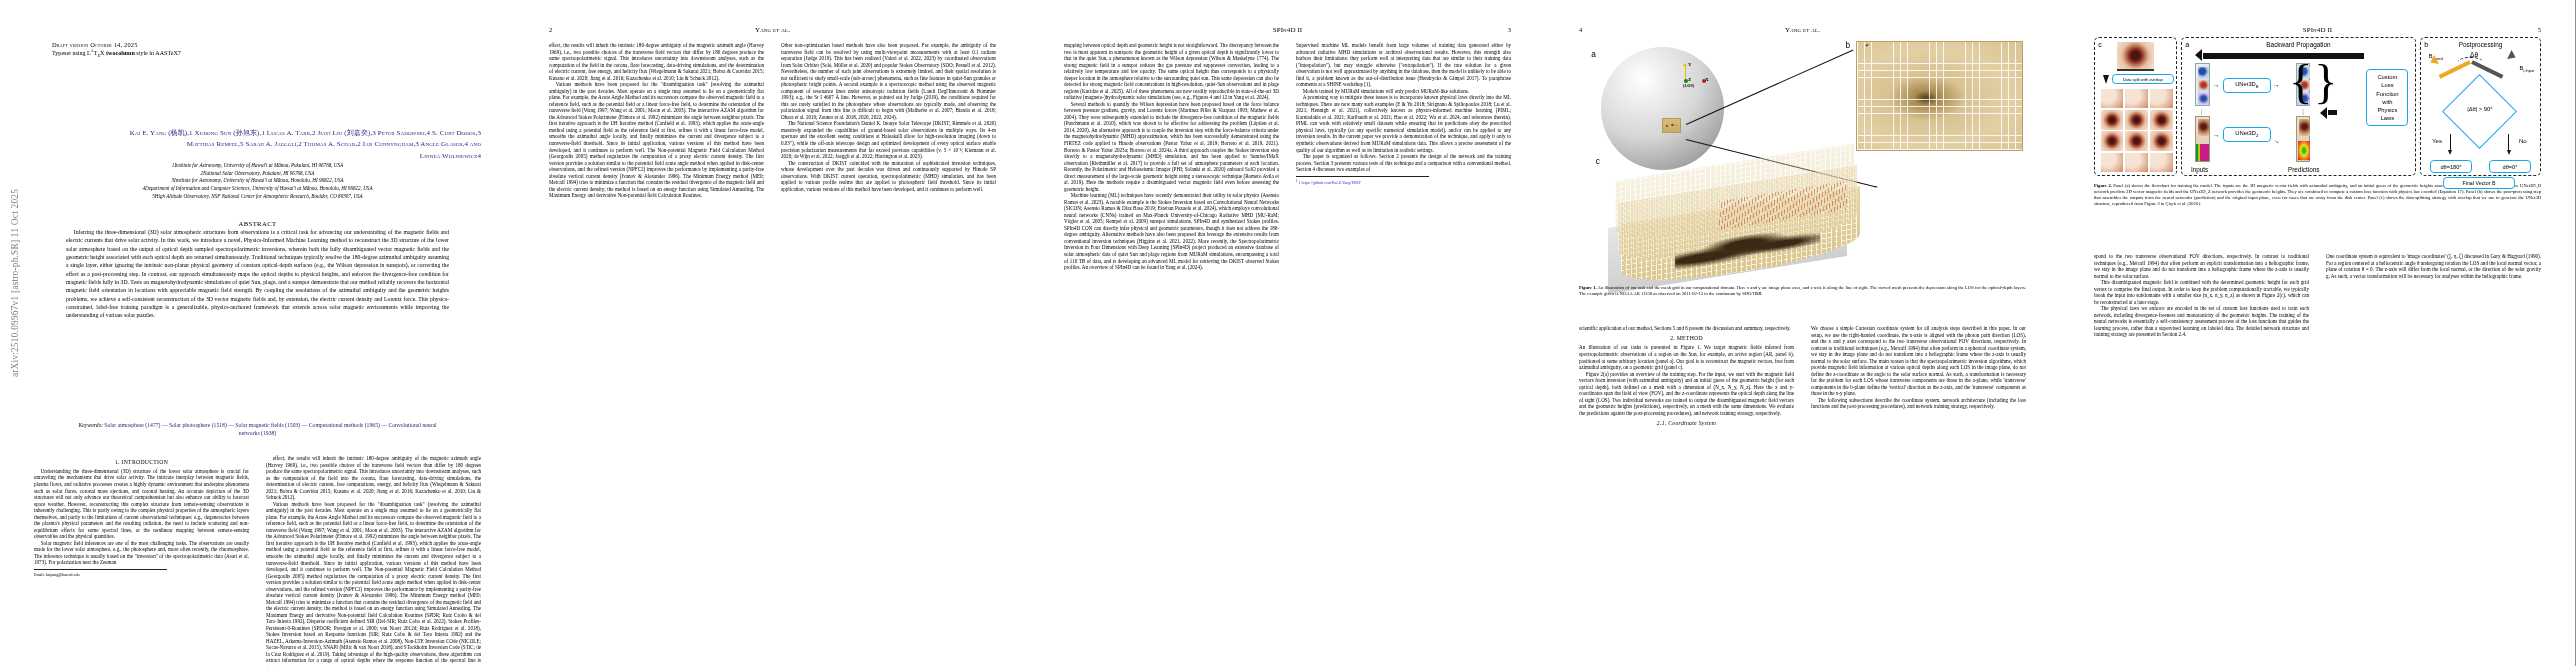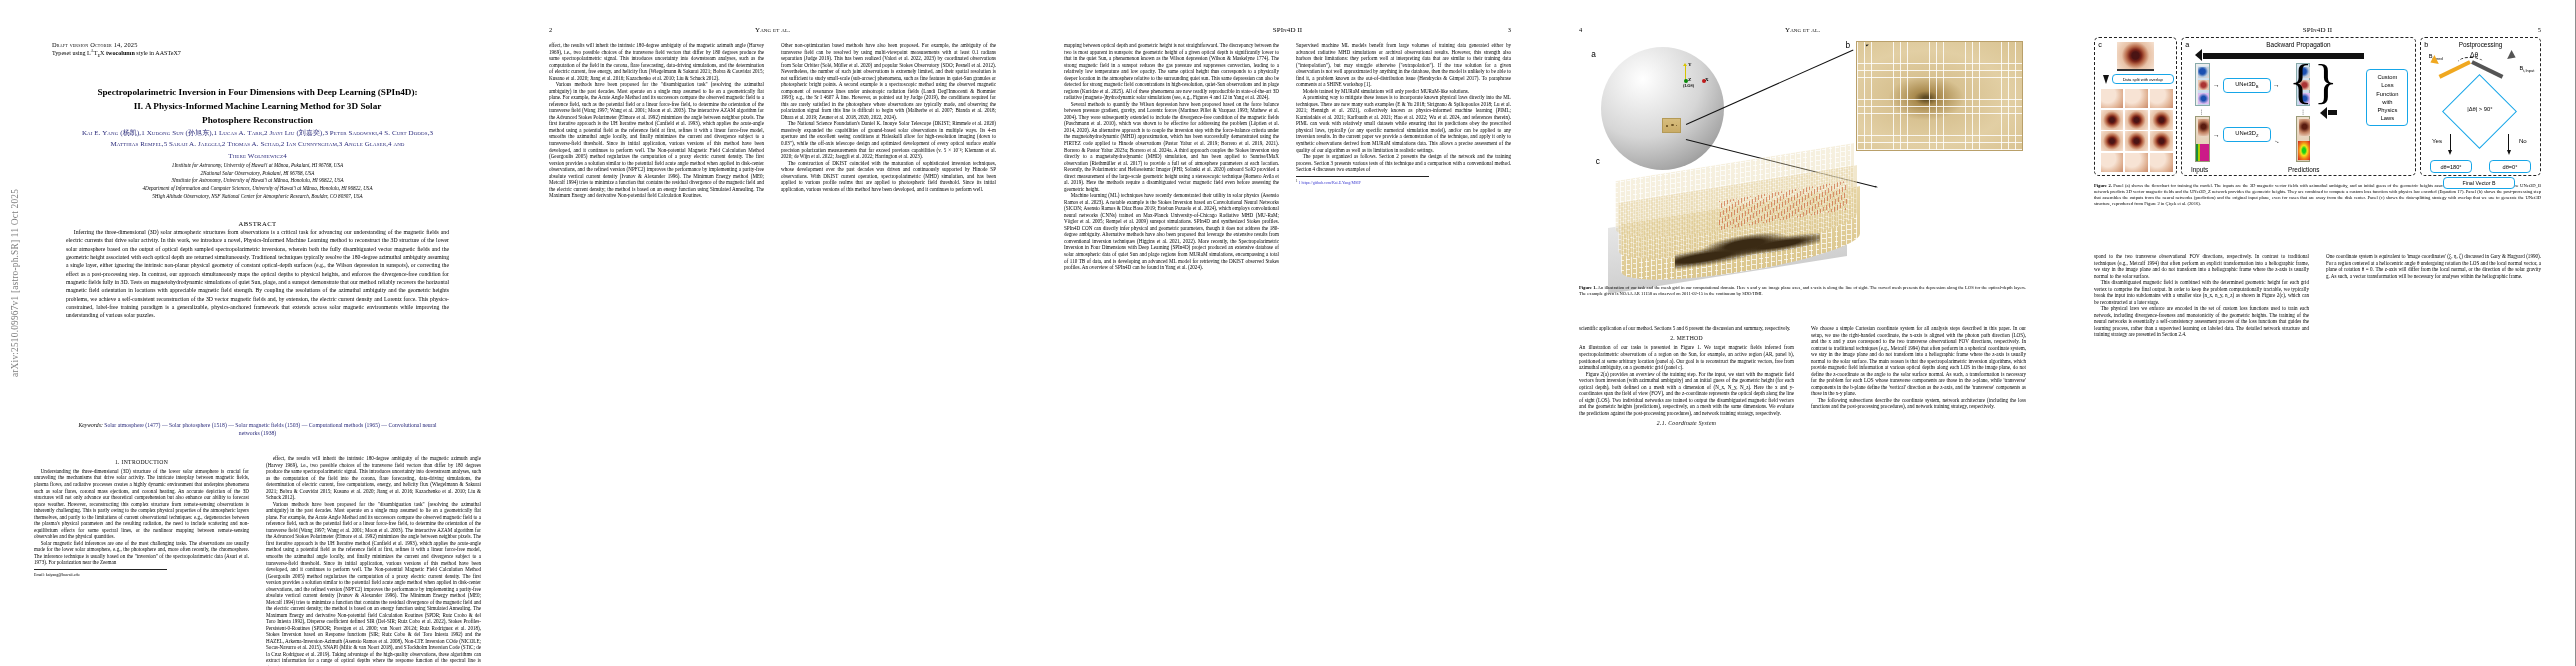--- a/index.html
+++ b/index.html
@@ -53,21 +53,21 @@
 
   .title {
     position: absolute; top: 86px; left: 39px; right: 39px;
     text-align: center;
     font-weight: bold;
     font-size: 9.2px;
     line-height: 1.5;
   }
   .authors {
     position: absolute; top: 128px; left: 34px; right: 34px;
-    text-align: center;
+    text-align: right;
     color: #2a2a7a;
     font-variant: small-caps;
     font-size: 7px;
     line-height: 1.62;
     letter-spacing: 0.1px;
   }
   .affils {
     position: absolute; top: 162px; left: 34px; right: 34px;
     text-align: center;
     font-style: italic;
@@ -288,30 +288,25 @@
 <div class="spread">
 
   <div class="page p1">
     <div class="arxiv-stamp">arXiv:2510.09967v1  [astro-ph.SR]  11 Oct 2025</div>
 
     <div class="draftline">
       <div class="dv">Draft version October 14, 2025</div>
       <div>Typeset using L<sup style="font-size:3.9px">A</sup>T<sub style="font-size:4.4px">E</sub>X <b>twocolumn</b><span> style in AASTeX7</span></div>
     </div>
 
-    <div class="title">
-      <div>Spectropolarimetric Inversion in Four Dimensions with Deep Learning (SPIn4D):</div>
-      <div>II. A Physics-Informed Machine Learning Method for 3D Solar</div>
-      <div>Photosphere Reconstruction</div>
-    </div>
 
     <div class="authors">
       <div>Kai E. Yang (杨凯),1 Xudong Sun (孙旭东),1 Lucas A. Tarr,2 Jiayi Liu (刘嘉奕),3 Peter Sadowski,4 S. Curt Dodds,3</div>
       <div>Matthias Rempel,5 Sarah A. Jaeggli,2 Thomas A. Schad,2 Ian Cunnyngham,3 Angle Glaser,4 and</div>
-      <div>There Wolniewicz4</div>
+      <div>Linnea Wolniewicz4</div>
     </div>
 
     <div class="affils">
       <div>1Institute for Astronomy, University of Hawai'i at Mānoa, Pukalani, HI 96768, USA</div>
       <div>2National Solar Observatory, Pukalani, HI 96768, USA</div>
       <div>3Institute for Astronomy, University of Hawai'i at Mānoa, Honolulu, HI 96822, USA</div>
       <div>4Department of Information and Computer Sciences, University of Hawai'i at Mānoa, Honolulu, HI 96822, USA</div>
       <div>5High Altitude Observatory, NSF National Center for Atmospheric Research, Boulder, CO 80307, USA</div>
     </div>
 

